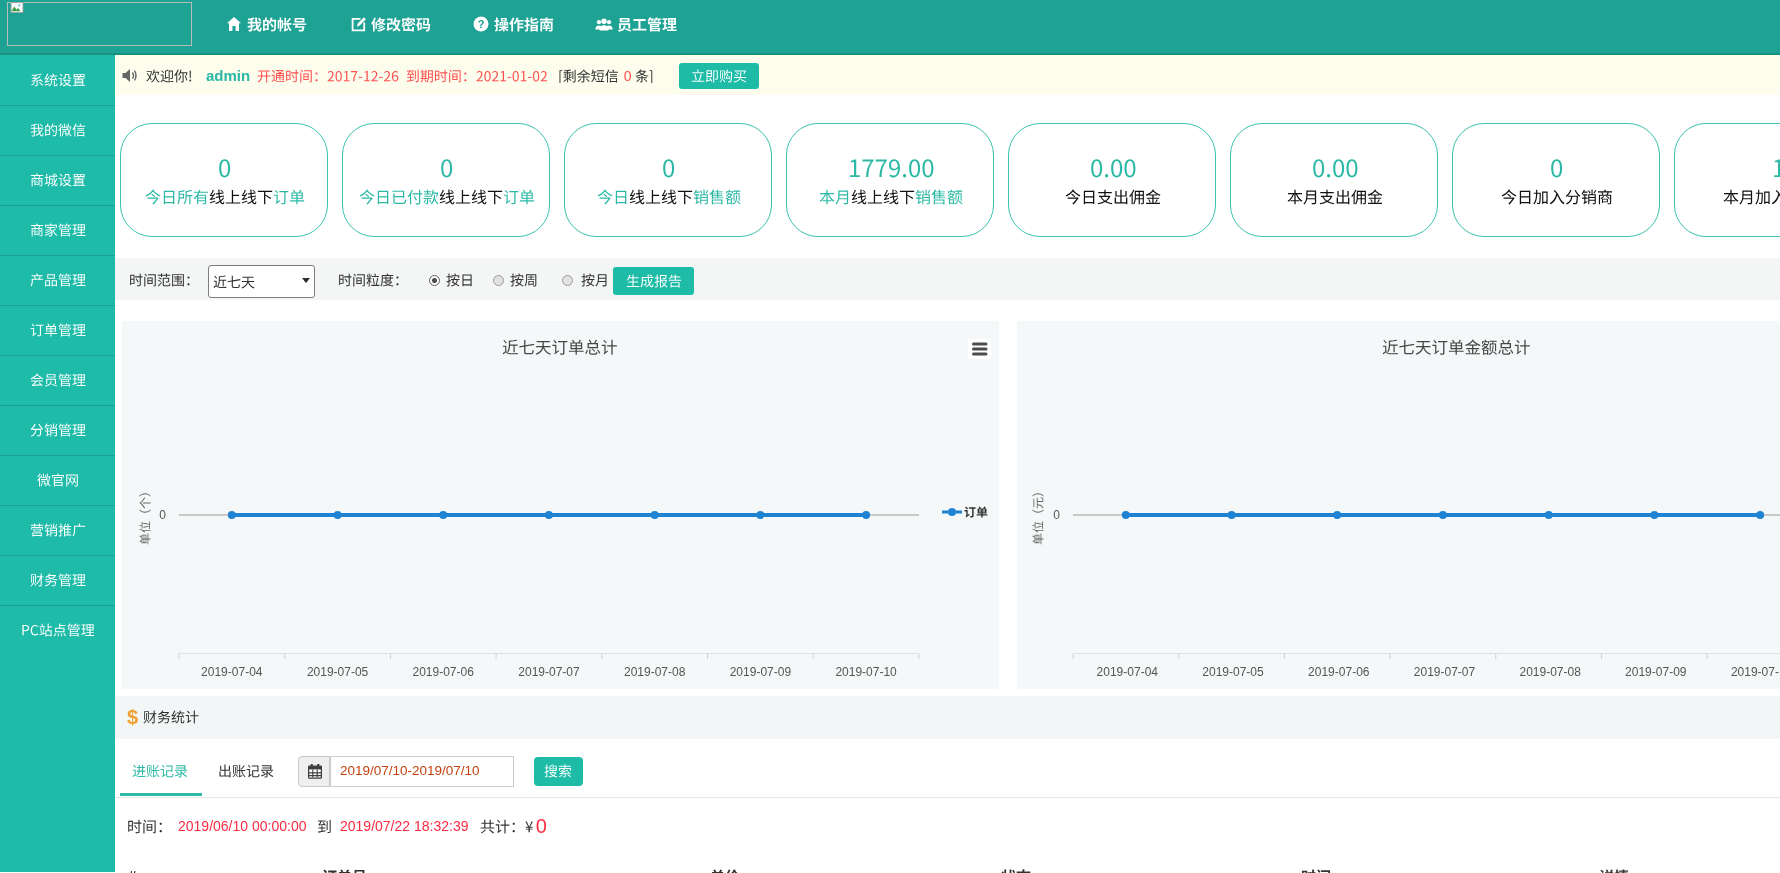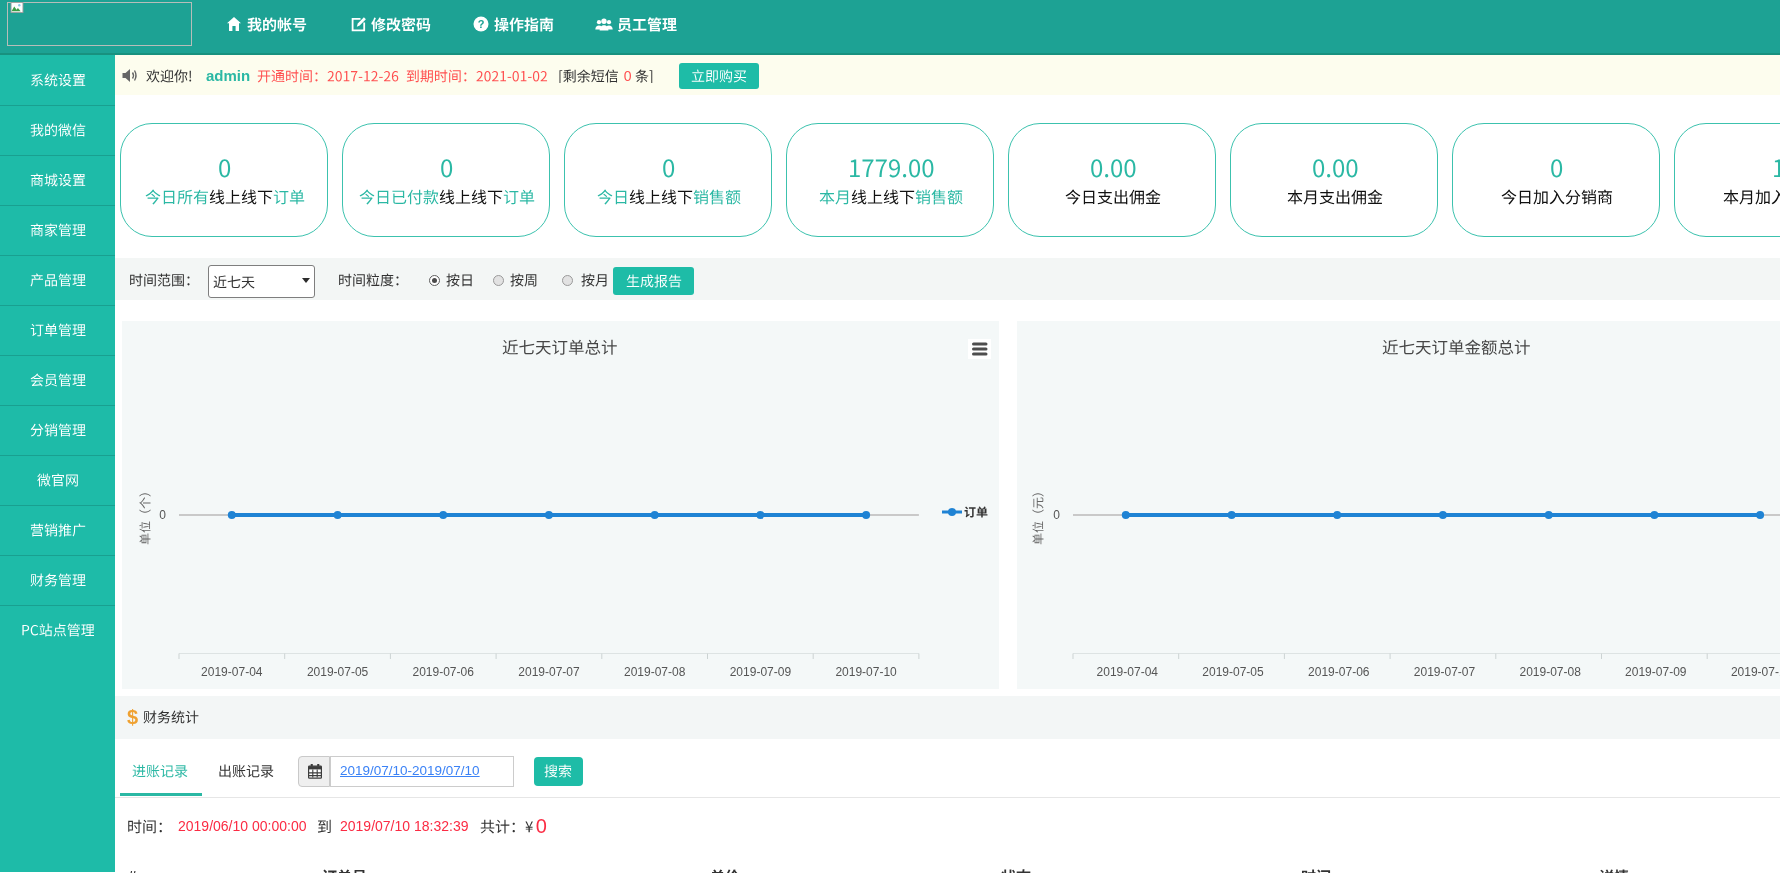--- a/index.html
+++ b/index.html
@@ -778,42 +778,42 @@
     <div style="position:absolute;left:115px;top:796.5px;width:1665px;height:1px;background:#e6e6e6"></div>
     <div style="position:absolute;left:297.5px;top:756px;width:32px;height:31px;background:#efefef;border:1px solid #c9c9c9;border-radius:4px 0 0 4px"></div>
     <svg style="position:absolute;left:307.5px;top:763.5px" width="14" height="15" viewBox="0 0 14 15">
 <rect x="2.7" y="0" width="2.1" height="3.8" fill="#3d3d3d"></rect>
 <rect x="9.2" y="0" width="2.1" height="3.8" fill="#3d3d3d"></rect>
 <rect x="0.6" y="2.2" width="12.8" height="12" rx="0.8" fill="#fff" stroke="#3d3d3d" stroke-width="1.2"></rect>
 <rect x="0.6" y="2.2" width="12.8" height="3.2" fill="#3d3d3d"></rect>
 <path d="M1 8.9 H13 M1 11.6 H13 M4.8 5.4 V13.6 M9.2 5.4 V13.6" stroke="#3d3d3d" stroke-width="1.1" fill="none"></path>
     </svg>
     <div style="position:absolute;left:329.5px;top:756px;width:184px;height:31px;background:#fff;border:1px solid #cccccc"></div>
-    <div style="position:absolute;top:761.4px;font-size:13.5px;color:#3b82f6;font-weight:normal;line-height:20.2px;white-space:pre;left:340.0px;text-decoration:underline;">2019/07/10-2019/07/10</div>
+    <div style="position:absolute;top:761.4px;font-size:13.5px;color:#c2410c;font-weight:normal;line-height:20.2px;white-space:pre;left:340.0px;">2019/07/10-2019/07/10</div>
     <div style="position:absolute;left:534px;top:757px;width:49px;height:29px;background:#1ebca7;border-radius:4px"></div>
     <div style="position:absolute;left:544.0px;top:764.0px;line-height:0"><svg width="28.0" height="14.0" viewBox="0 0 28.0 14.0">
         <g transform="translate(0,12.32) scale(0.01400,-0.01400)" fill="#ffffff">
           <use href="#g123" x="0"></use>
           <use href="#g124" x="1000"></use>
         </g>
       </svg></div>
     <div style="position:absolute;left:126.5px;top:819.0px;line-height:0"><svg width="45.0" height="15.0" viewBox="0 0 45.0 15.0">
         <g transform="translate(0,13.20) scale(0.01500,-0.01500)" fill="#333333">
           <use href="#g54" x="0"></use>
           <use href="#g55" x="1000"></use>
           <use href="#g56" x="2000"></use>
         </g>
       </svg></div>
     <div style="position:absolute;top:816.0px;font-size:14.0px;color:#fb2b43;font-weight:normal;line-height:21.0px;white-space:pre;left:178.0px;">2019/06/10 00:00:00</div>
     <div style="position:absolute;left:317.0px;top:819.0px;line-height:0"><svg width="15.0" height="15.0" viewBox="0 0 15.0 15.0">
         <g transform="translate(0,13.20) scale(0.01500,-0.01500)" fill="#333333">
           <use href="#g63" x="0"></use>
         </g>
       </svg></div>
-    <div style="position:absolute;top:816.0px;font-size:14.0px;color:#fb2b43;font-weight:normal;line-height:21.0px;white-space:pre;left:340.0px;">2019/07/10 18:32:39</div>
+    <div style="position:absolute;top:816.0px;font-size:14.0px;color:#fb2b43;font-weight:normal;line-height:21.0px;white-space:pre;left:340.0px;">2019/07/22 18:32:39</div>
     <div style="position:absolute;left:479.5px;top:819.0px;line-height:0"><svg width="53.3" height="15.0" viewBox="0 0 53.3 15.0">
         <g transform="translate(0,13.20) scale(0.01500,-0.01500)" fill="#333333">
           <use href="#g125" x="0"></use>
           <use href="#g111" x="1000"></use>
           <use href="#g56" x="2000"></use>
           <use href="#g126" x="3000"></use>
         </g>
       </svg></div>
     <div style="position:absolute;top:810.5px;font-size:20.0px;color:#fb2b43;font-weight:normal;line-height:30.0px;white-space:pre;left:535.8px;">0</div>
     <div style="position:absolute;top:864.8px;font-size:15.0px;color:#333333;font-weight:bold;line-height:22.5px;white-space:pre;left:128.0px;">#</div>

